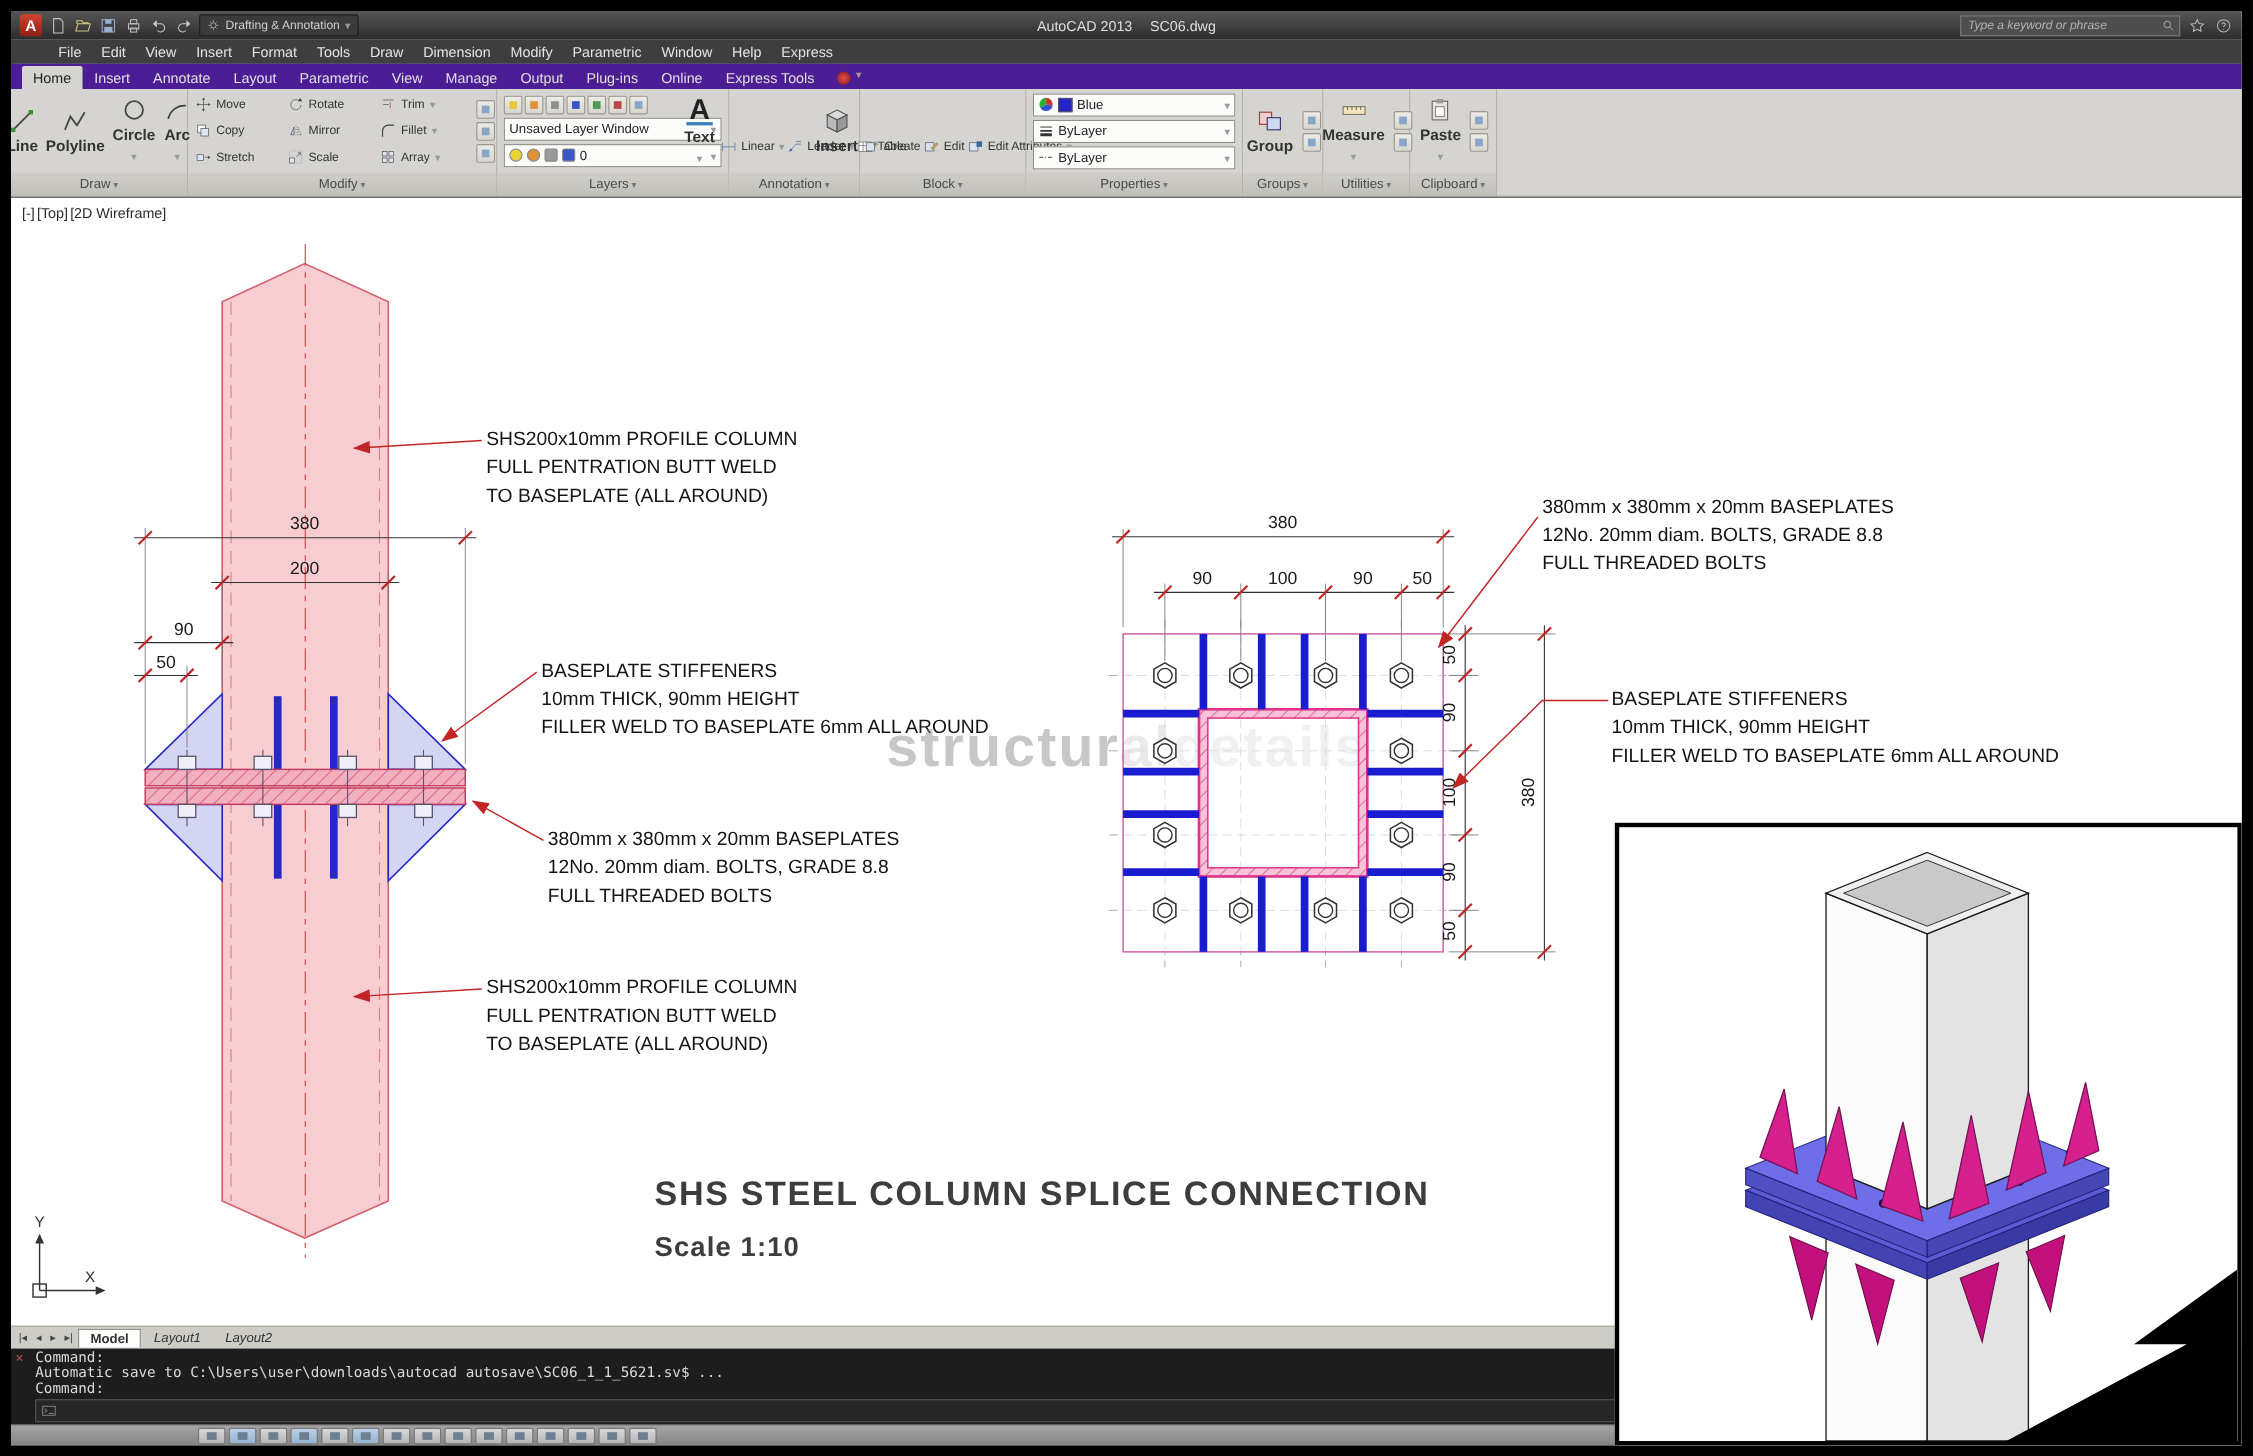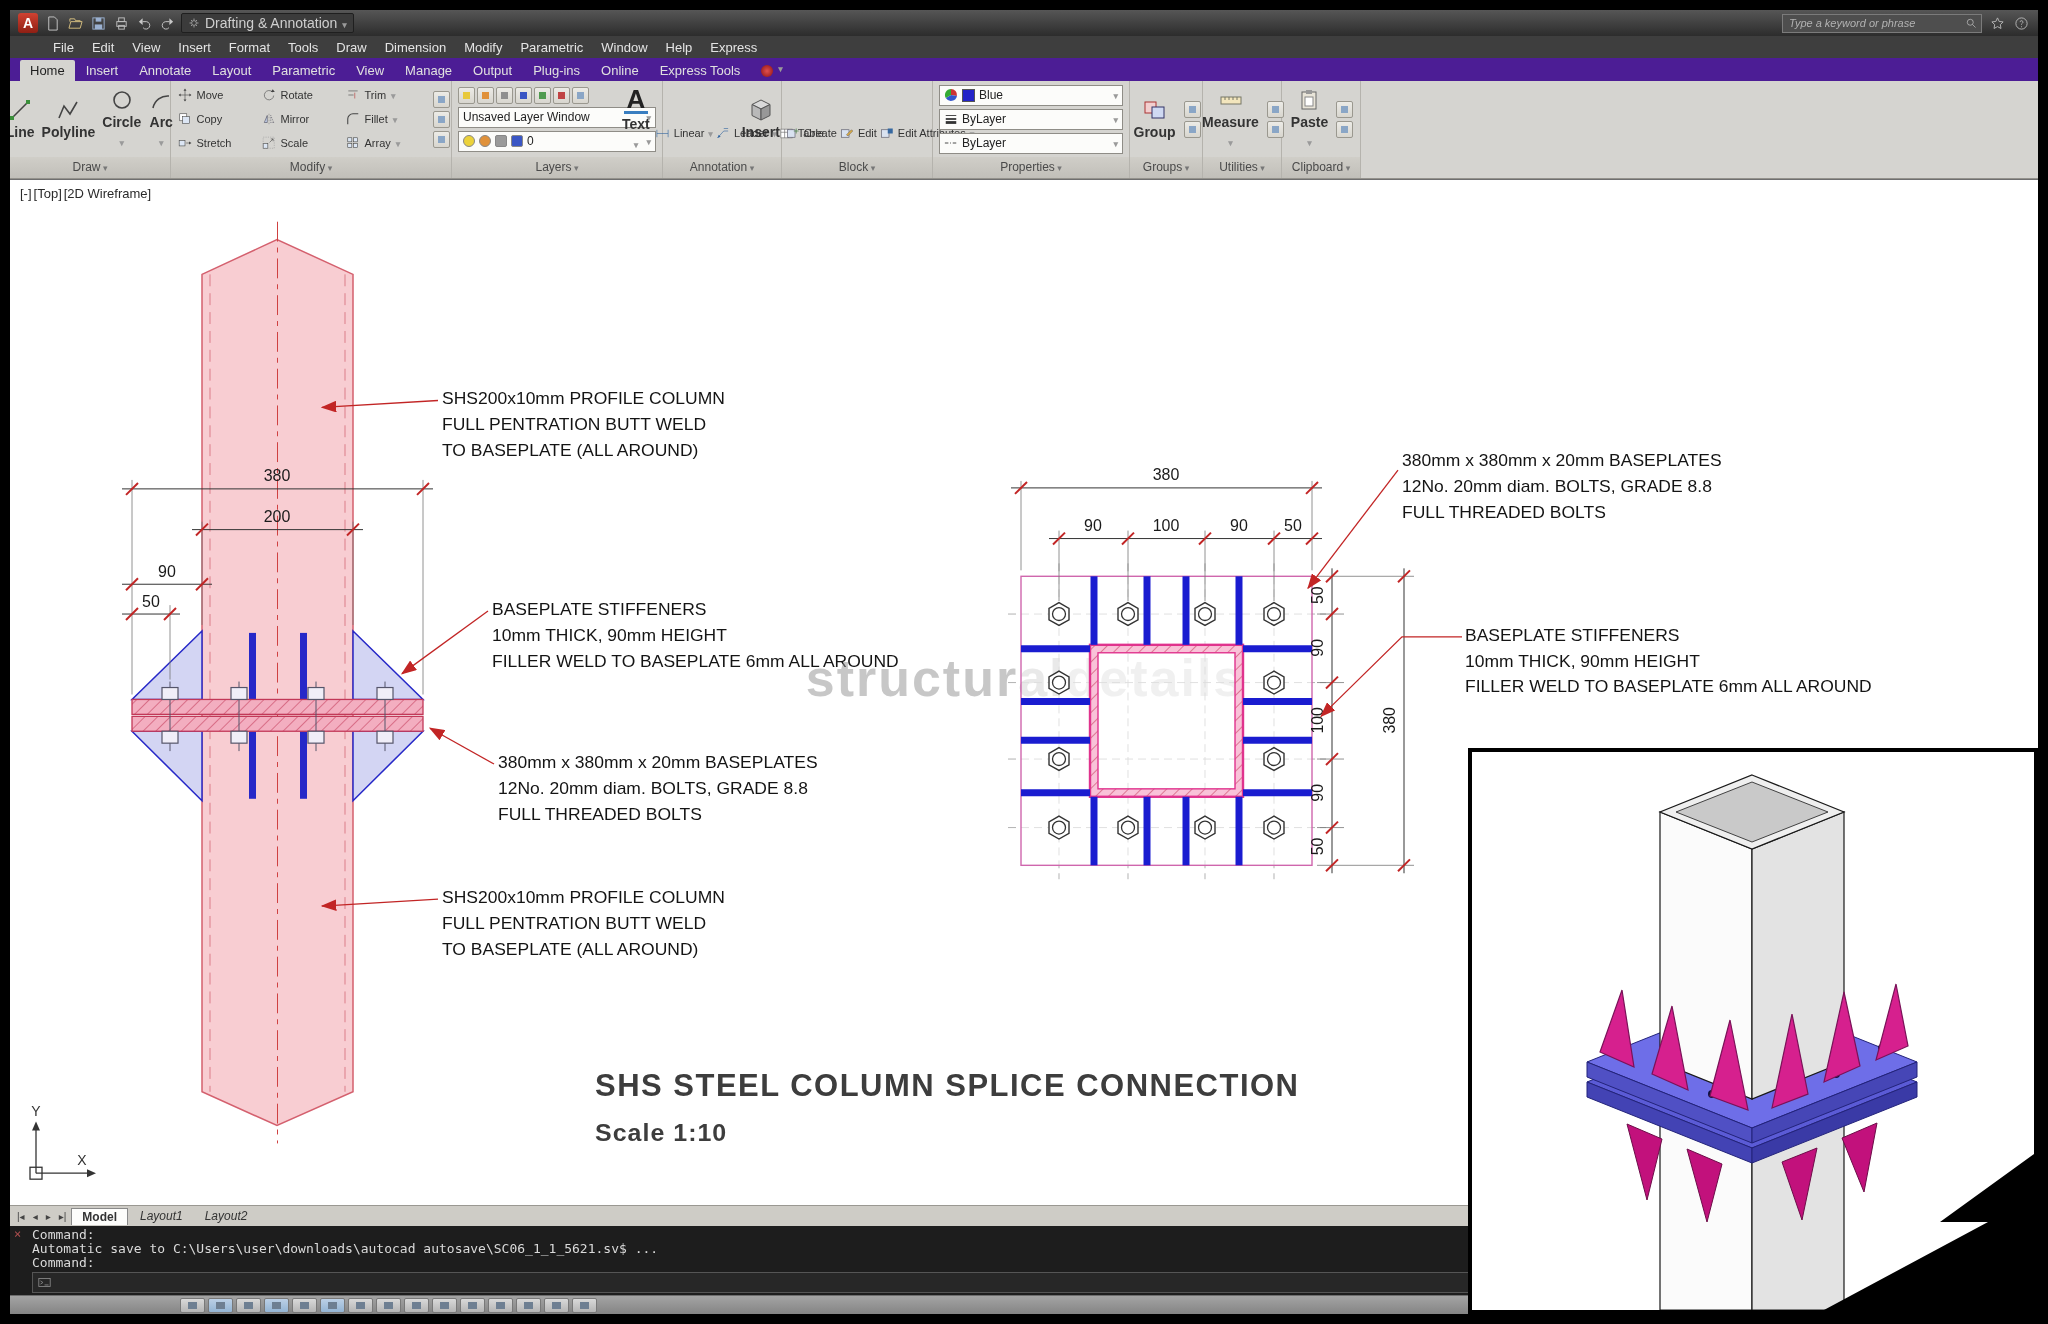--- a/index.html
+++ b/index.html
@@ -6,21 +6,21 @@
     font-family:"Liberation Sans",sans-serif;-webkit-font-smoothing:antialiased;}
   .app{position:absolute;inset:10px;display:flex;flex-direction:column;background:#d5d4d0;overflow:hidden;}
 
   
   .titlebar{flex:0 0 26px;background:linear-gradient(#565656,#2c2c2c);display:flex;align-items:center;
     padding:0 8px;gap:5px;position:relative;}
   .logo{width:20px;height:20px;background:linear-gradient(#d04232,#8f1f14);border-radius:3px;color:#fff;
     font-weight:bold;font-size:14px;display:flex;align-items:center;justify-content:center;}
   .qbtn{width:18px;height:18px;display:flex;align-items:center;justify-content:center;}
   .qbtn svg{width:15px;height:15px;}
-  .wsdd{height:18px;background:#3b3b3b;border:1px solid #1f1f1f;color:#cfcfcf;font-size:14px;
+  .wsdd{height:18px;background:#3b3b3b;border:1px solid #1f1f1f;color:#cfcfcf;font-size:11px;
     display:flex;align-items:center;gap:5px;padding:0 6px;border-radius:2px;}
   .car::after{content:"▾";font-size:9px;color:#9a9a9a;}
   .tcenter{position:absolute;left:0;right:0;text-align:center;color:#dedede;font-size:13px;pointer-events:none;}
   .tcenter .doc{margin-left:16px;}
   .tright{margin-left:auto;display:flex;align-items:center;gap:6px;}
   .searchwrap{display:flex;align-items:center;background:#4e4e4e;border:1px solid #7b7b7b;height:17px;
     padding:0 4px;gap:4px;}
   .searchwrap input{background:transparent;border:none;outline:none;color:#dcdcdc;font-size:11px;width:170px;
     font-style:italic;font-family:"Liberation Sans",sans-serif;}
   .searchwrap input::placeholder{color:#b2b2b2;}
@@ -157,20 +157,23 @@
         </svg>
       </span>
     <div class="wsdd">
       <svg viewBox="0 0 16 16" width="12" height="12">
           <circle cx="8" cy="8" r="3.2" fill="none" stroke="#b8b8b8"></circle>
           <path d="M8 2v2M8 12v2M2 8h2M12 8h2M4 4l1.4 1.4M10.6 10.6L12 12M12 4l-1.4 1.4M5.4 10.6L4 12" stroke="#b8b8b8"></path>
         </svg>
       <span>Drafting &amp; Annotation</span>
       <b class="car"></b>
     </div>
+    <div class="tcenter">
+      <span>AutoCAD 2013</span><span class="doc">SC06.dwg</span>
+    </div>
     <div class="tright">
       <div class="searchwrap">
         <input placeholder="Type a keyword or phrase" style="">
         <svg viewBox="0 0 16 16" width="12" height="12">
             <circle cx="7" cy="7" r="4" fill="none" stroke="#bbb"></circle>
             <path d="M10 10l4 4" stroke="#bbb"></path>
           </svg>
       </div>
       <span class="qbtn">
           <svg viewBox="0 0 16 16">

